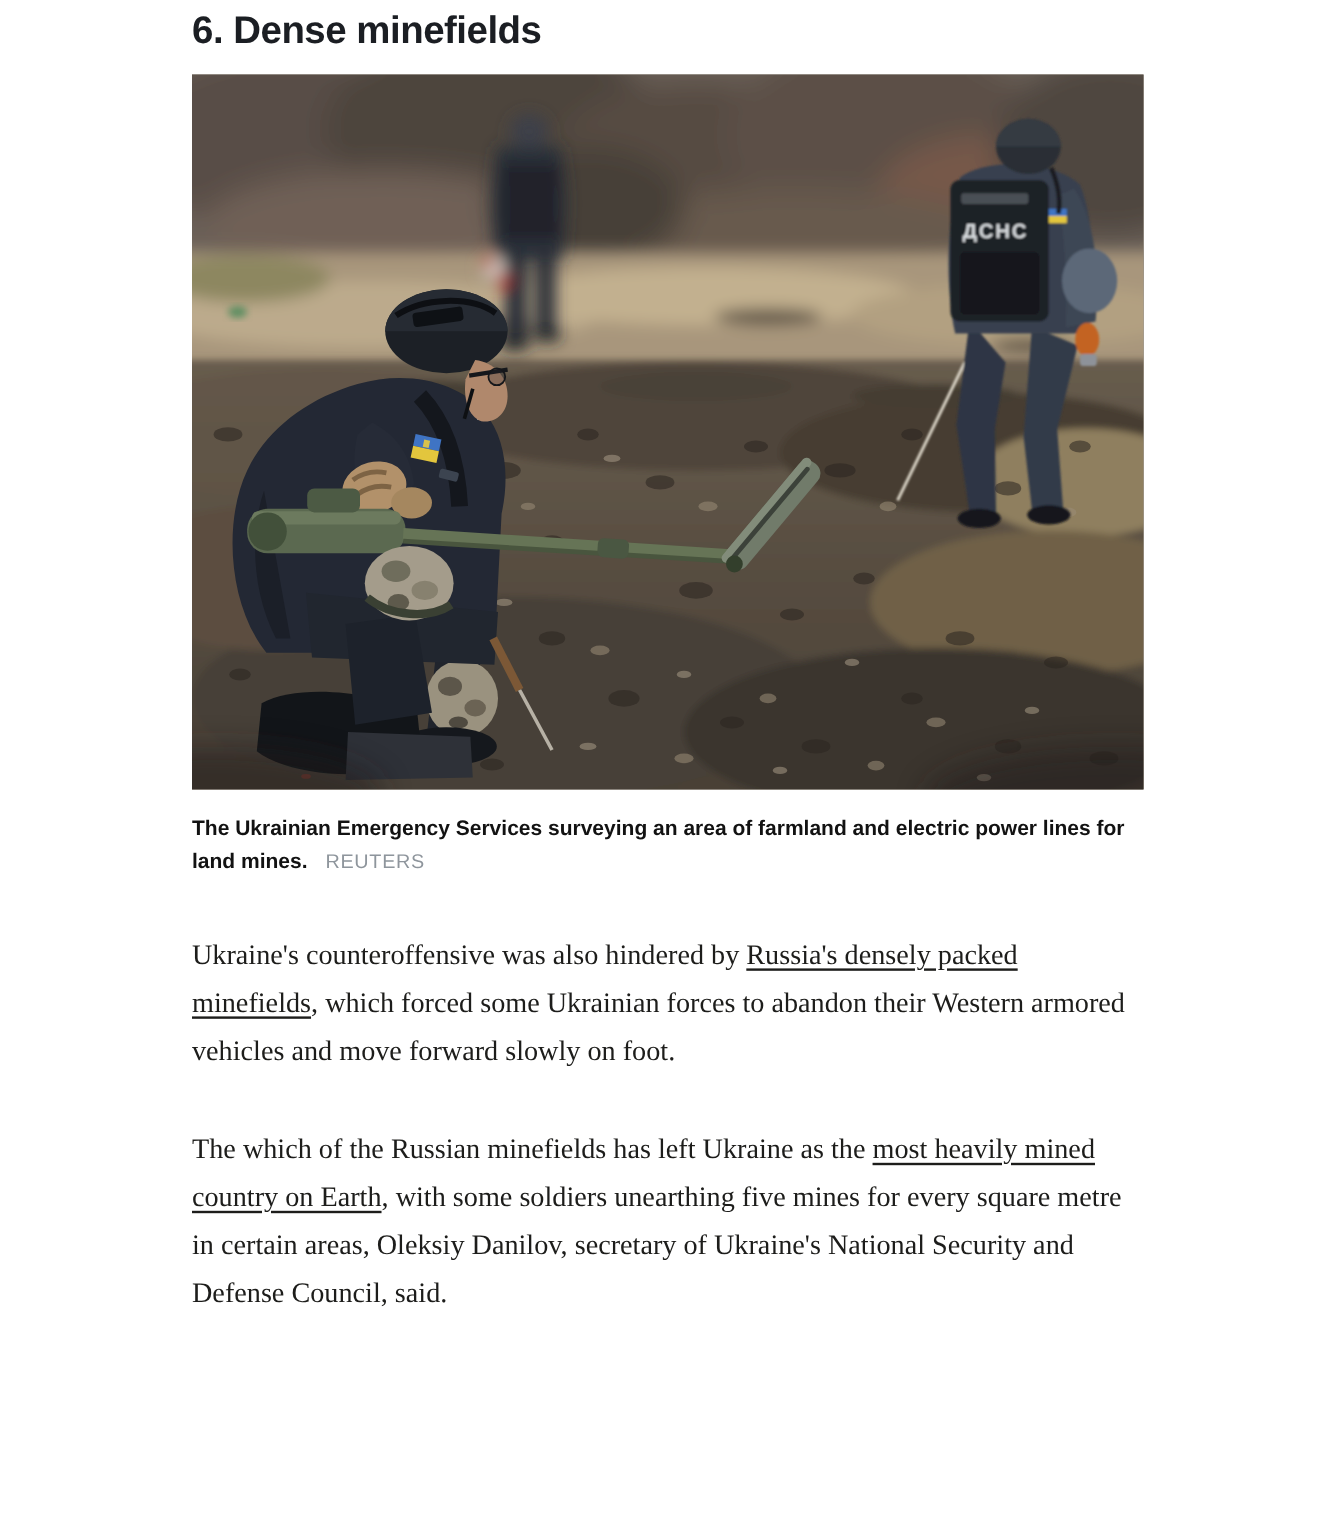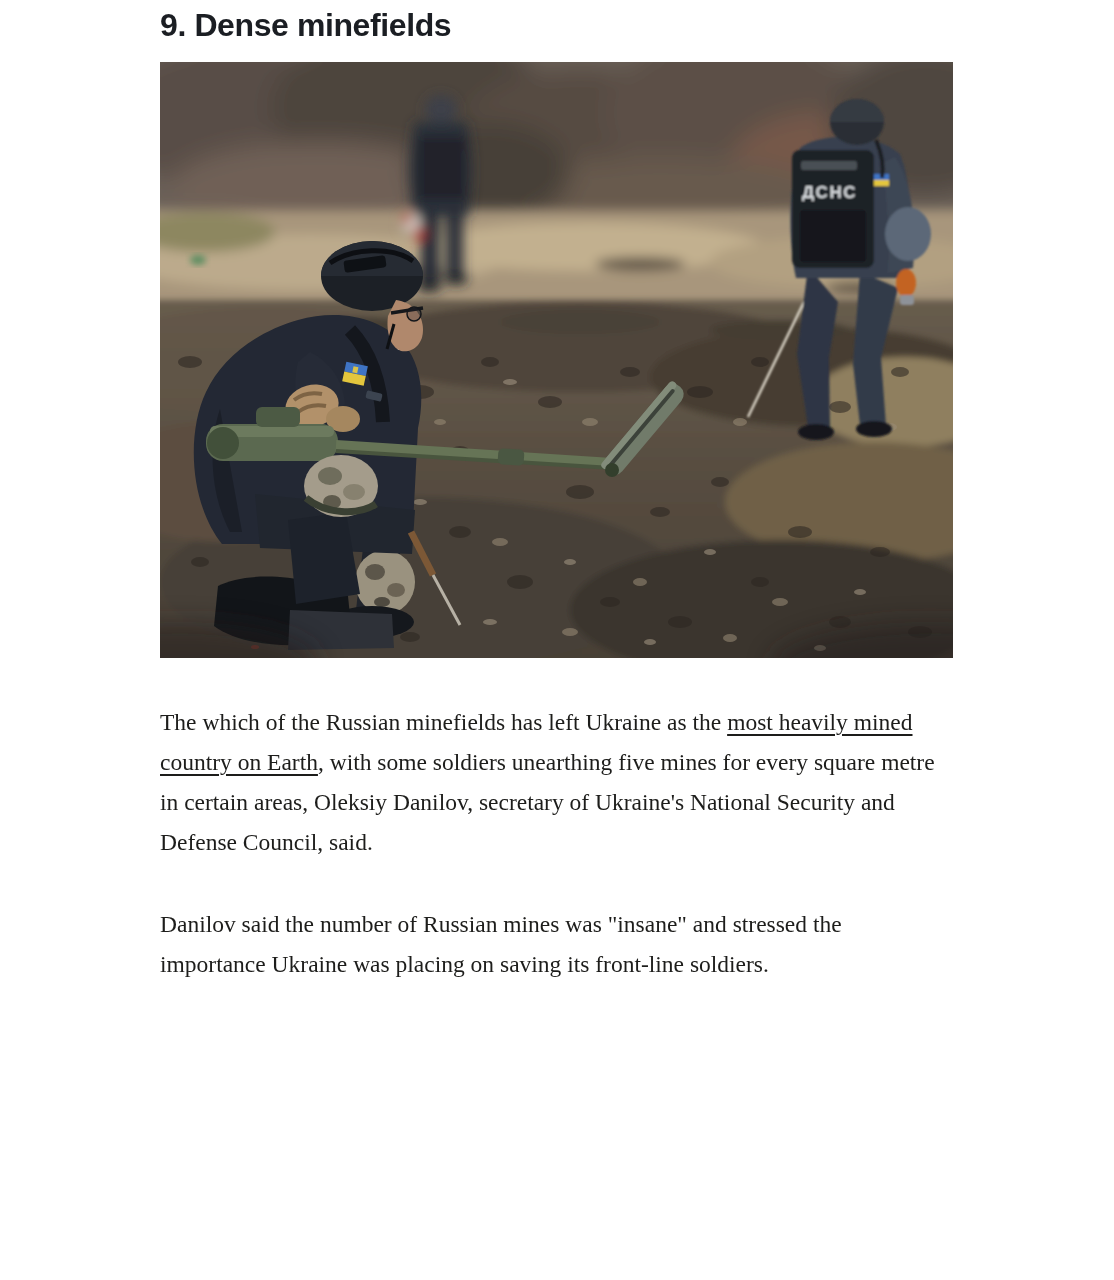--- a/index.html
+++ b/index.html
@@ -34,21 +34,21 @@
     color:inherit;text-decoration:underline;
     text-decoration-thickness:1.5px;text-underline-offset:4px;
   }
   p.body-para a:empty{display:none;}
 </style>
 </head>
 <body>
 
 <main class="container">
 
-  <h2 class="section-heading">9. Dense minefields</h2>
+  <h2 class="section-heading">6. Dense minefields</h2>
 
   <figure class="article-figure">
     <div class="photo-wrap">
       <svg width="793" height="596" viewBox="0 0 793 596" preserveAspectRatio="none">
         <defs>
           <filter id="b12" x="-30%" y="-30%" width="160%" height="160%">
               <feGaussianBlur stdDeviation="12"></feGaussianBlur>
             </filter>
           <filter id="b6" x="-30%" y="-30%" width="160%" height="160%">
               <feGaussianBlur stdDeviation="6"></feGaussianBlur>
@@ -274,20 +274,24 @@
           </g>
         </g>
 
         <g filter="url(#b12)" opacity="0.5">
           <ellipse cx="20" cy="600" rx="140" ry="40" fill="#241f1a"></ellipse>
           <ellipse cx="770" cy="605" rx="160" ry="45" fill="#241f1a"></ellipse>
         </g>
       </svg>
     </div>
 
+    <figcaption>
+      <span class="caption-text">The Ukrainian Emergency Services surveying an area of farmland and electric power lines for land mines.</span>
+      <span class="credit-text">REUTERS</span>
+    </figcaption>
   </figure>
 
+  <p class="body-para"><span>Ukraine's counteroffensive was also hindered by </span><a href="#">Russia's densely packed minefields</a><span>, which forced some Ukrainian forces to abandon their Western armored vehicles and move forward slowly on foot.</span></p>
 
   <p class="body-para"><span>The which of the Russian minefields has left Ukraine as the </span><a href="#">most heavily mined country on Earth</a><span>, with some soldiers unearthing five mines for every square metre in certain areas, Oleksiy Danilov, secretary of Ukraine's National Security and Defense Council, said.</span></p>
 
-  <p class="body-para"><span>Danilov said the number of Russian mines was "insane" and stressed the importance Ukraine was placing on saving its front-line soldiers.</span><span></span></p>
 
 </main>
 
 </body></html>

